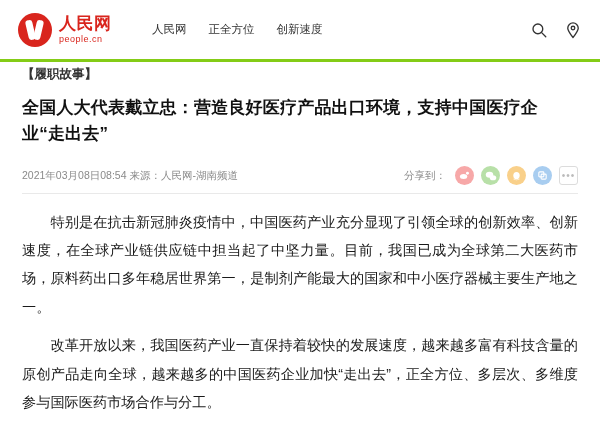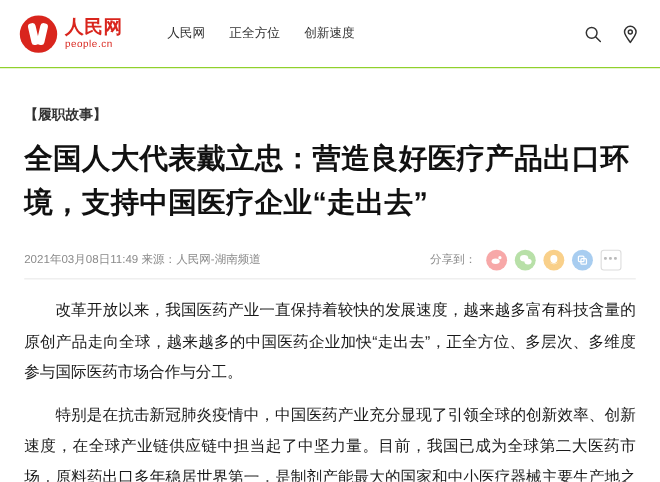--- a/index.html
+++ b/index.html
@@ -13,21 +13,21 @@
   #page {
     position: relative;
     width: 600px; height: 438px;
     background: #ffffff;
   }
 
   
   .header {
     position: relative;
     height: 62px;
-    border-bottom: 1px solid #84cc16;
+    border-bottom: 3px solid #84cc16;
     display: flex;
     align-items: center;
     padding: 0 18px;
   }
   .logo-wrap {
     display: flex;
     align-items: center;
     gap: 7px;
     width: 118px;
   }
@@ -91,47 +91,47 @@
     align-items: center;
     gap: 16px;
   }
   .hicon { width: 18px; height: 18px; display: block; }
 
   
   .article {
     padding: 0 22px;
   }
   .kicker {
-    margin-top: 34px;
+    margin-top: 4px;
     font-size: 12.5px;
     color: #333333;
     font-weight: bold;
   }
   .headline {
     margin-top: 12px;
-    font-size: 26px;
+    font-size: 17px;
     line-height: 1.52;
     font-weight: bold;
     color: #111111;
     letter-spacing: 0.2px;
   }
   .meta-row {
     margin-top: 14px;
     display: flex;
     align-items: center;
     height: 30px;
     position: relative;
   }
   .meta-text {
     font-size: 10.5px;
     color: #8a8a8a;
   }
   .share-block {
     position: absolute;
-    right: 13px;
+    right: 0;
     display: flex;
     align-items: center;
     gap: 7px;
   }
   .share-label {
     font-size: 10.5px;
     color: #8a8a8a;
     margin-right: 2px;
   }
   .share-btn {
@@ -205,21 +205,21 @@
         </svg>
       </span>
     </div>
   </div>
 
   <div class="article">
     <div class="kicker">【履职故事】</div>
     <h1 class="headline">全国人大代表戴立忠：营造良好医疗产品出口环境，支持中国医疗企业“走出去”</h1>
 
     <div class="meta-row">
-      <div class="meta-text">2021年03月08日11:49  来源：人民网-湖南频道</div>
+      <div class="meta-text">2021年03月08日08:54  来源：人民网-湖南频道</div>
 
       <div class="share-block">
         <span class="share-label">分享到：</span>
 
         <span class="share-btn" style="background:#f7a8a8;">
           <svg width="11" height="11" viewBox="0 0 24 24" fill="#ffffff">
             <ellipse cx="10" cy="14" rx="8" ry="5.5"></ellipse>
             <circle cx="18.5" cy="7" r="3.2"></circle>
           </svg>
         </span>
@@ -245,18 +245,18 @@
           </svg>
         </span>
 
         <span class="share-more">•••</span>
       </div>
     </div>
 
     <div class="divider"></div>
 
     <div class="body">
+      <p class="para">特别是在抗击新冠肺炎疫情中，中国医药产业充分显现了引领全球的创新效率、创新速度，在全球产业链供应链中担当起了中坚力量。目前，我国已成为全球第二大医药市场，原料药出口多年稳居世界第一，是制剂产能最大的国家和中小医疗器械主要生产地之一。</p>
       <p class="para">改革开放以来，我国医药产业一直保持着较快的发展速度，越来越多富有科技含量的原创产品走向全球，越来越多的中国医药企业加快“走出去”，正全方位、多层次、多维度参与国际医药市场合作与分工。</p>
-      <p class="para">特别是在抗击新冠肺炎疫情中，中国医药产业充分显现了引领全球的创新效率、创新速度，在全球产业链供应链中担当起了中坚力量。目前，我国已成为全球第二大医药市场，原料药出口多年稳居世界第一，是制剂产能最大的国家和中小医疗器械主要生产地之一。</p>
     </div>
   </div>
 
 </div>
 
 </body></html>

